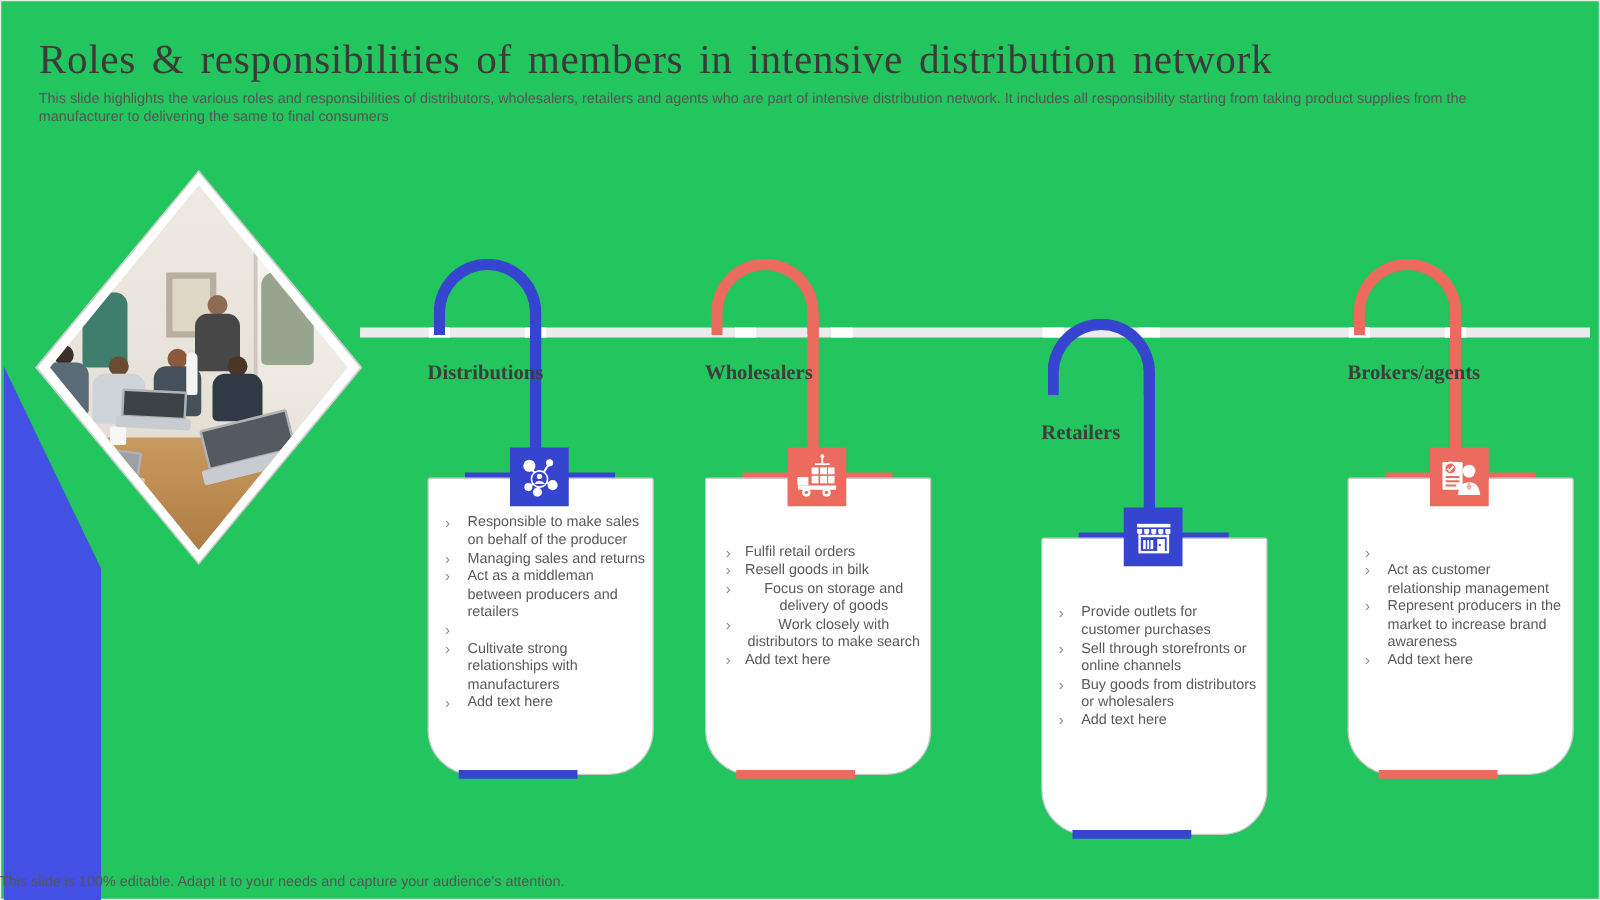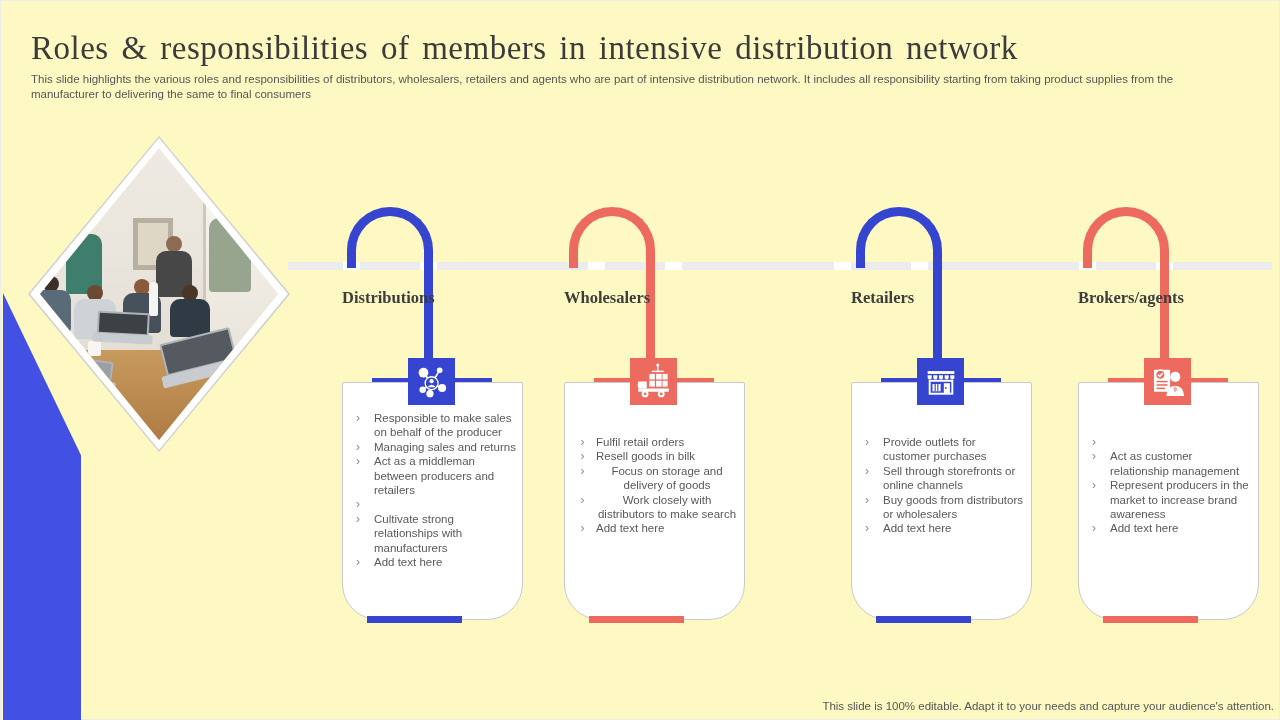--- a/index.html
+++ b/index.html
@@ -1,18 +1,18 @@
 <!DOCTYPE html>
 <html style="--blue: #3645cf; --red: #ed6a5f; --leftbar: #4251e4; --timeline: #ececec;"><head>
 <meta charset="utf-8">
 <style>
   * { margin: 0; padding: 0; box-sizing: border-box; }
   html,body { background:#fff; }
   #slide {
-    position: relative; width: 1280px; height: 720px; background: #fef9c3;
+    position: relative; width: 1280px; height: 720px; background: #22c55e;
     overflow: hidden; font-family: "Liberation Sans", sans-serif;
     box-shadow: inset 0 0 0 1px #ececec;
   }
   
   .title {
     position: absolute; left: 31px; top: 30px; width: 1220px;
     font-family: "Liberation Serif", serif; font-size: 33px; font-weight: 400;
     color: #3b3b3b; letter-spacing: .5px; word-spacing: 4px; white-space: nowrap;
   }
   .subtitle {
@@ -77,21 +77,21 @@
     background: #fff; border: 1px solid #c9c9c9; border-radius: 2px 2px 36px 36px;
   }
   .card ul { list-style: none; padding: 28px 6px 0 13px; }
   .col.pad-lg .card ul { padding-top: 52px; }
   .card li { display: flex; gap: 9px; margin: 0; }
   .card li .glyph { color: #8c8c8c; font-size: 12px; line-height: 14.4px; width: 9px; flex: none; }
   .card li .btext { font-size: 11.5px; line-height: 14.4px; color: #595959; }
   .bottom-bar { position: absolute; left: 25px; top: 616px; width: 95px; height: 7px; background: var(--accent); }
   
   .footer {
-    position: absolute; left: 0; right: 6px; top: 700px; text-align: right;
+    position: absolute; left: 0; right: 6px; top: 700px; text-align: left;
     font-size: 11.5px; color: #565656;
   }
 </style>
 </head>
 <body>
 
 <div id="slide">
 
   <div class="title">Roles &amp; responsibilities of members in intensive distribution network</div>
   <div class="subtitle">This slide highlights the various roles and responsibilities of distributors, wholesalers, retailers and agents who are part of intensive distribution network. It includes all responsibility starting from taking product supplies from the manufacturer to delivering the same to final consumers</div>
@@ -263,21 +263,21 @@
         </g>
         <circle cx="13" cy="37.5" r="4" fill="#fff"></circle>
           <circle cx="13" cy="37.5" r="1.6" fill="currentColor"></circle>
         <circle cx="32" cy="37.5" r="4" fill="#fff"></circle>
           <circle cx="32" cy="37.5" r="1.6" fill="currentColor"></circle>
       </svg>
     </div>
     <div class="bottom-bar"></div>
   </div>
 
-  <div class="col c-blue pad-lg" style="left:851px;">
+  <div class="col c-blue pad-lg" style="left:833px;margin-top:48px;">
     <div class="hook-arc"></div>
     <div class="hook-leg"></div>
     <div class="col-header">Retailers</div>
     <div class="hbar"></div>
     <div class="card">
       <ul>
           <li>
             <span class="glyph">›</span>
             <span class="btext">Provide outlets for customer purchases</span>
           </li>

